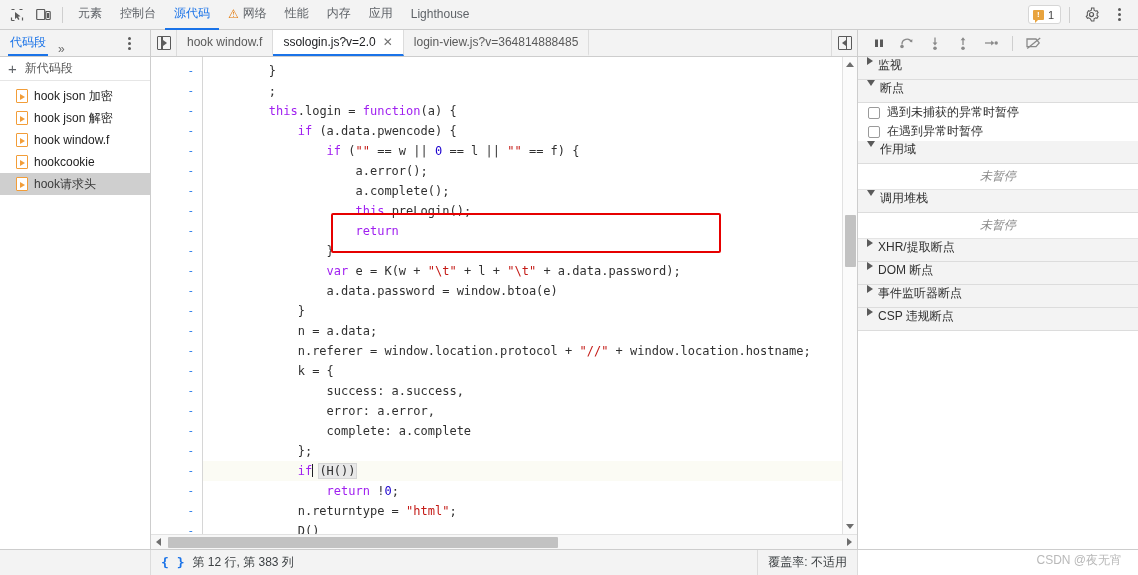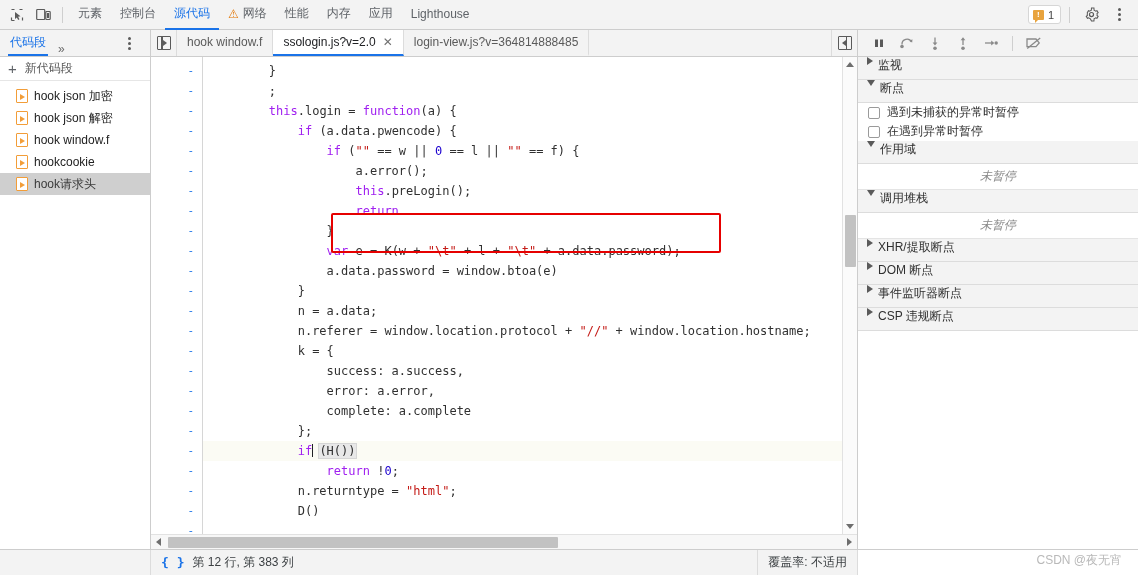--- a/index.html
+++ b/index.html
@@ -429,20 +429,21 @@
 
         </div>
 
         <div class="code-area">
           <div class="code-line">        }</div>
           <div class="code-line">        ;</div>
           <div class="code-line">        <span class="t-this">this</span>.login = <span class="t-kw">function</span>(a) {</div>
           <div class="code-line">            <span class="t-kw">if</span> (a.data.pwencode) {</div>
           <div class="code-line">                <span class="t-kw">if</span> (<span class="t-str">""</span> == w || <span class="t-num">0</span> == l || <span class="t-str">""</span> == f) {</div>
           <div class="code-line">                    a.error();</div>
+          <div class="code-line">                    a.complete();</div>
           <div class="code-line">                    <span class="t-this">this</span>.preLogin();</div>
           <div class="code-line">                    <span class="t-kw">return</span></div>
           <div class="code-line">                }</div>
           <div class="code-line">                <span class="t-kw">var</span> e = K(w + <span class="t-str">"\t"</span> + l + <span class="t-str">"\t"</span> + a.data.password);</div>
           <div class="code-line">                a.data.password = window.btoa(e)</div>
           <div class="code-line">            }</div>
           <div class="code-line">            n = a.data;</div>
           <div class="code-line">            n.referer = window.location.protocol + <span class="t-str">"//"</span> + window.location.hostname;</div>
           <div class="code-line">            k = {</div>
           <div class="code-line">                success: a.success,</div>

